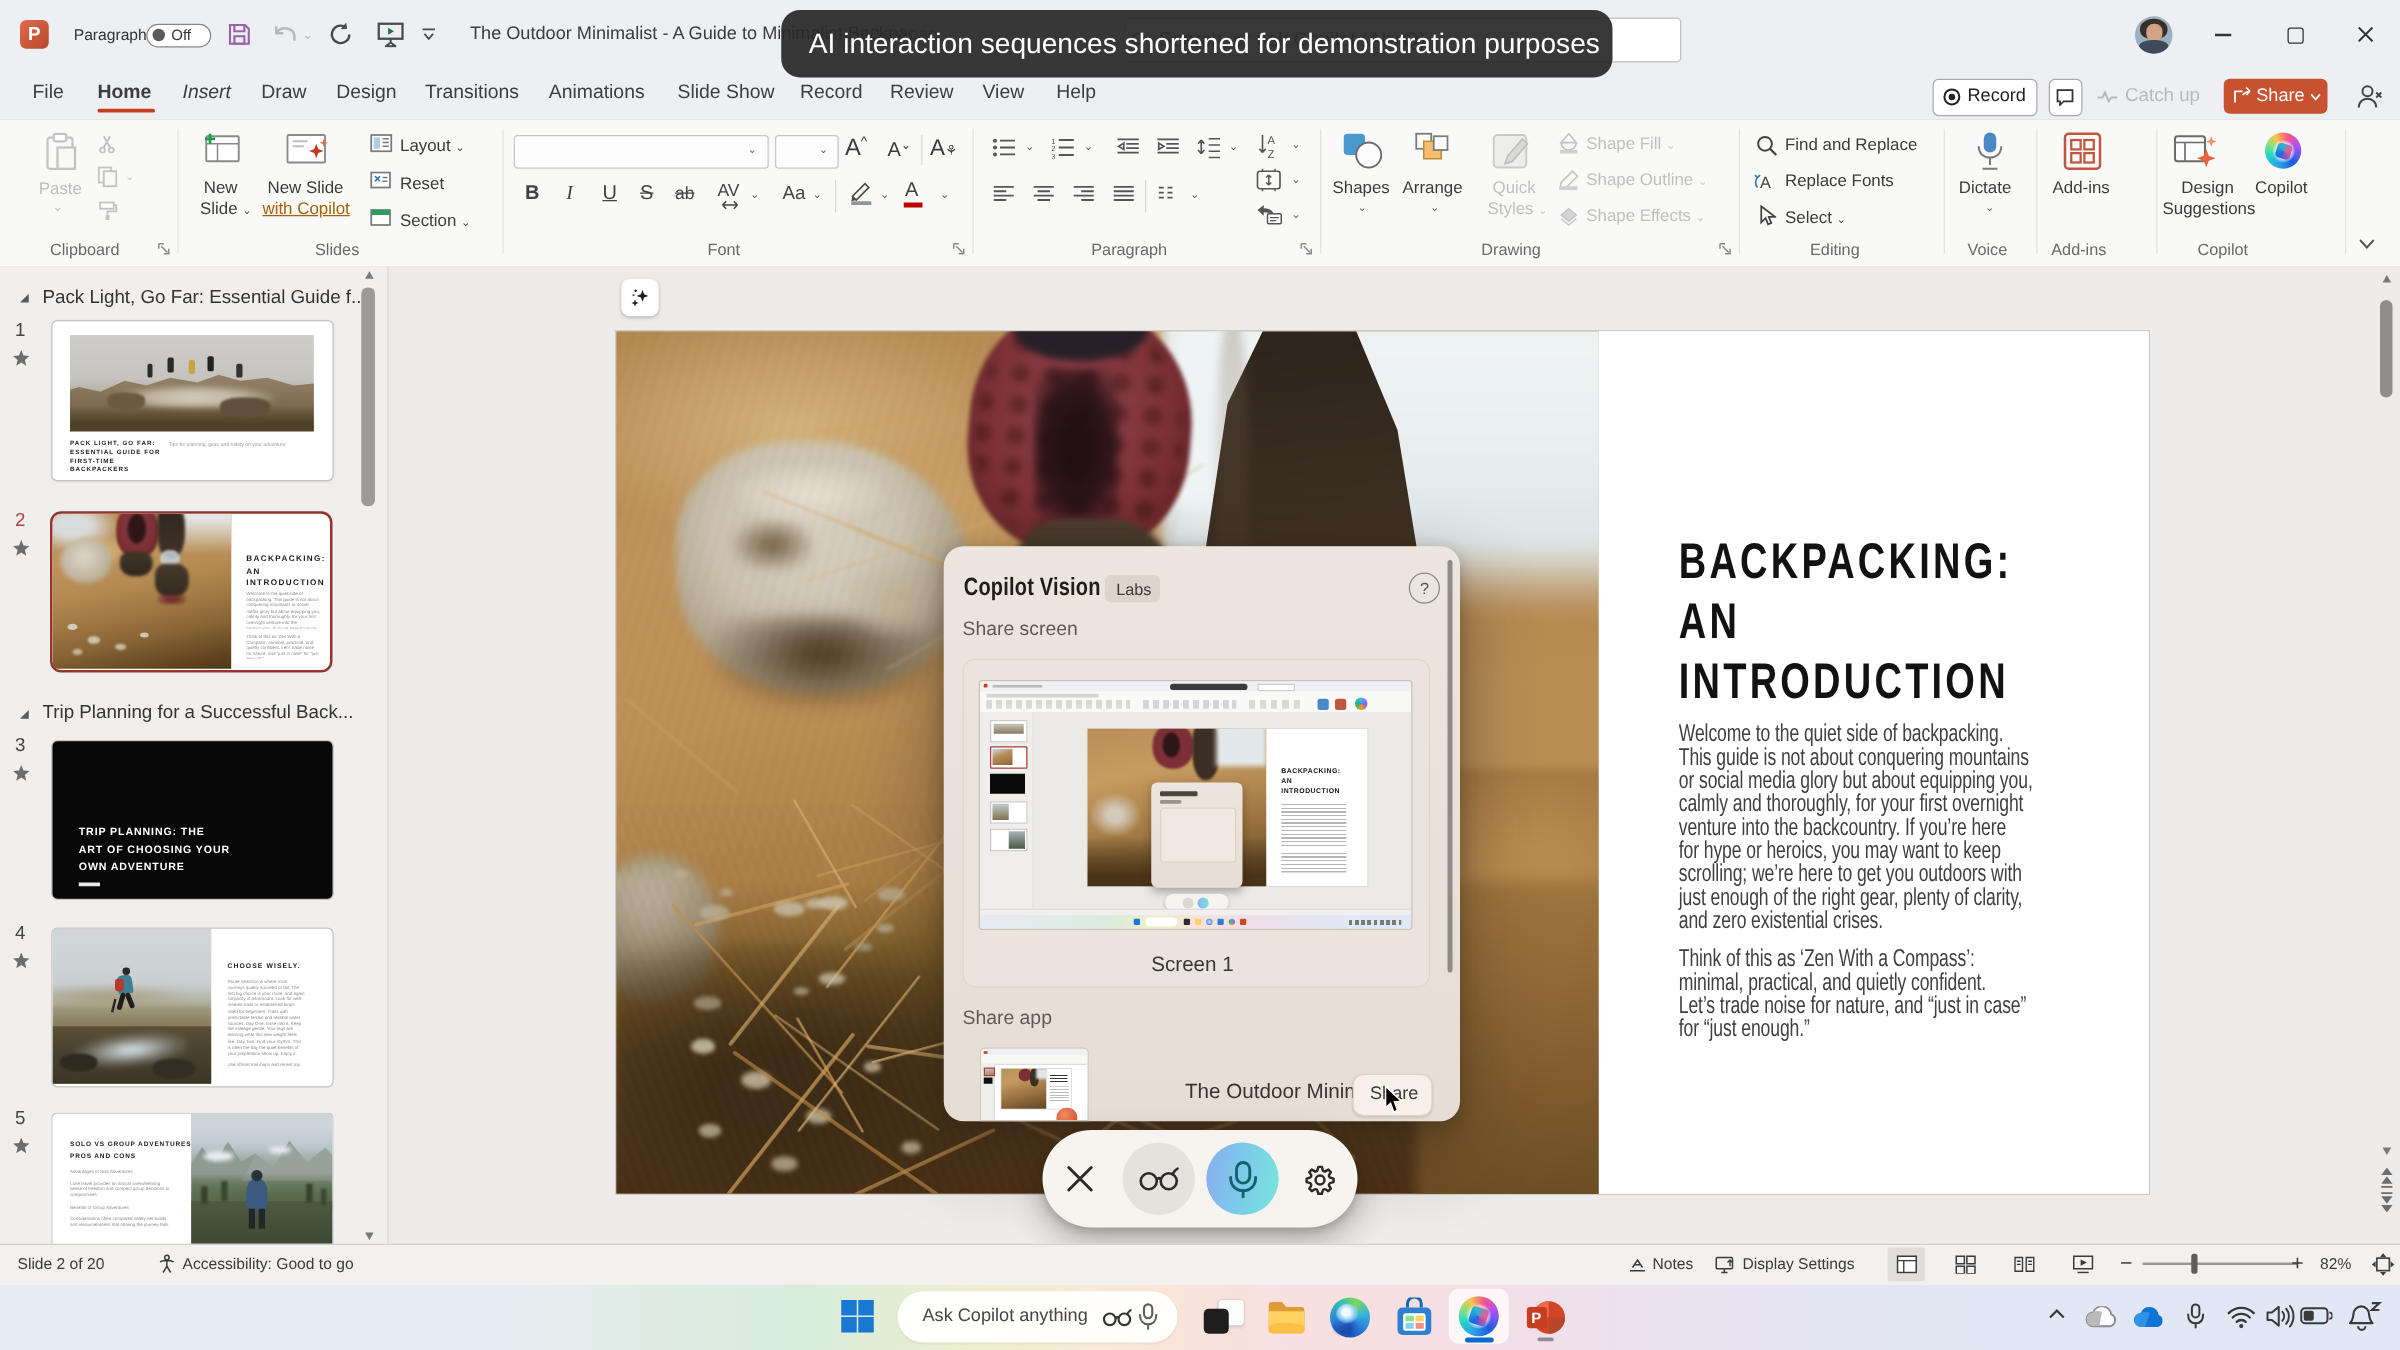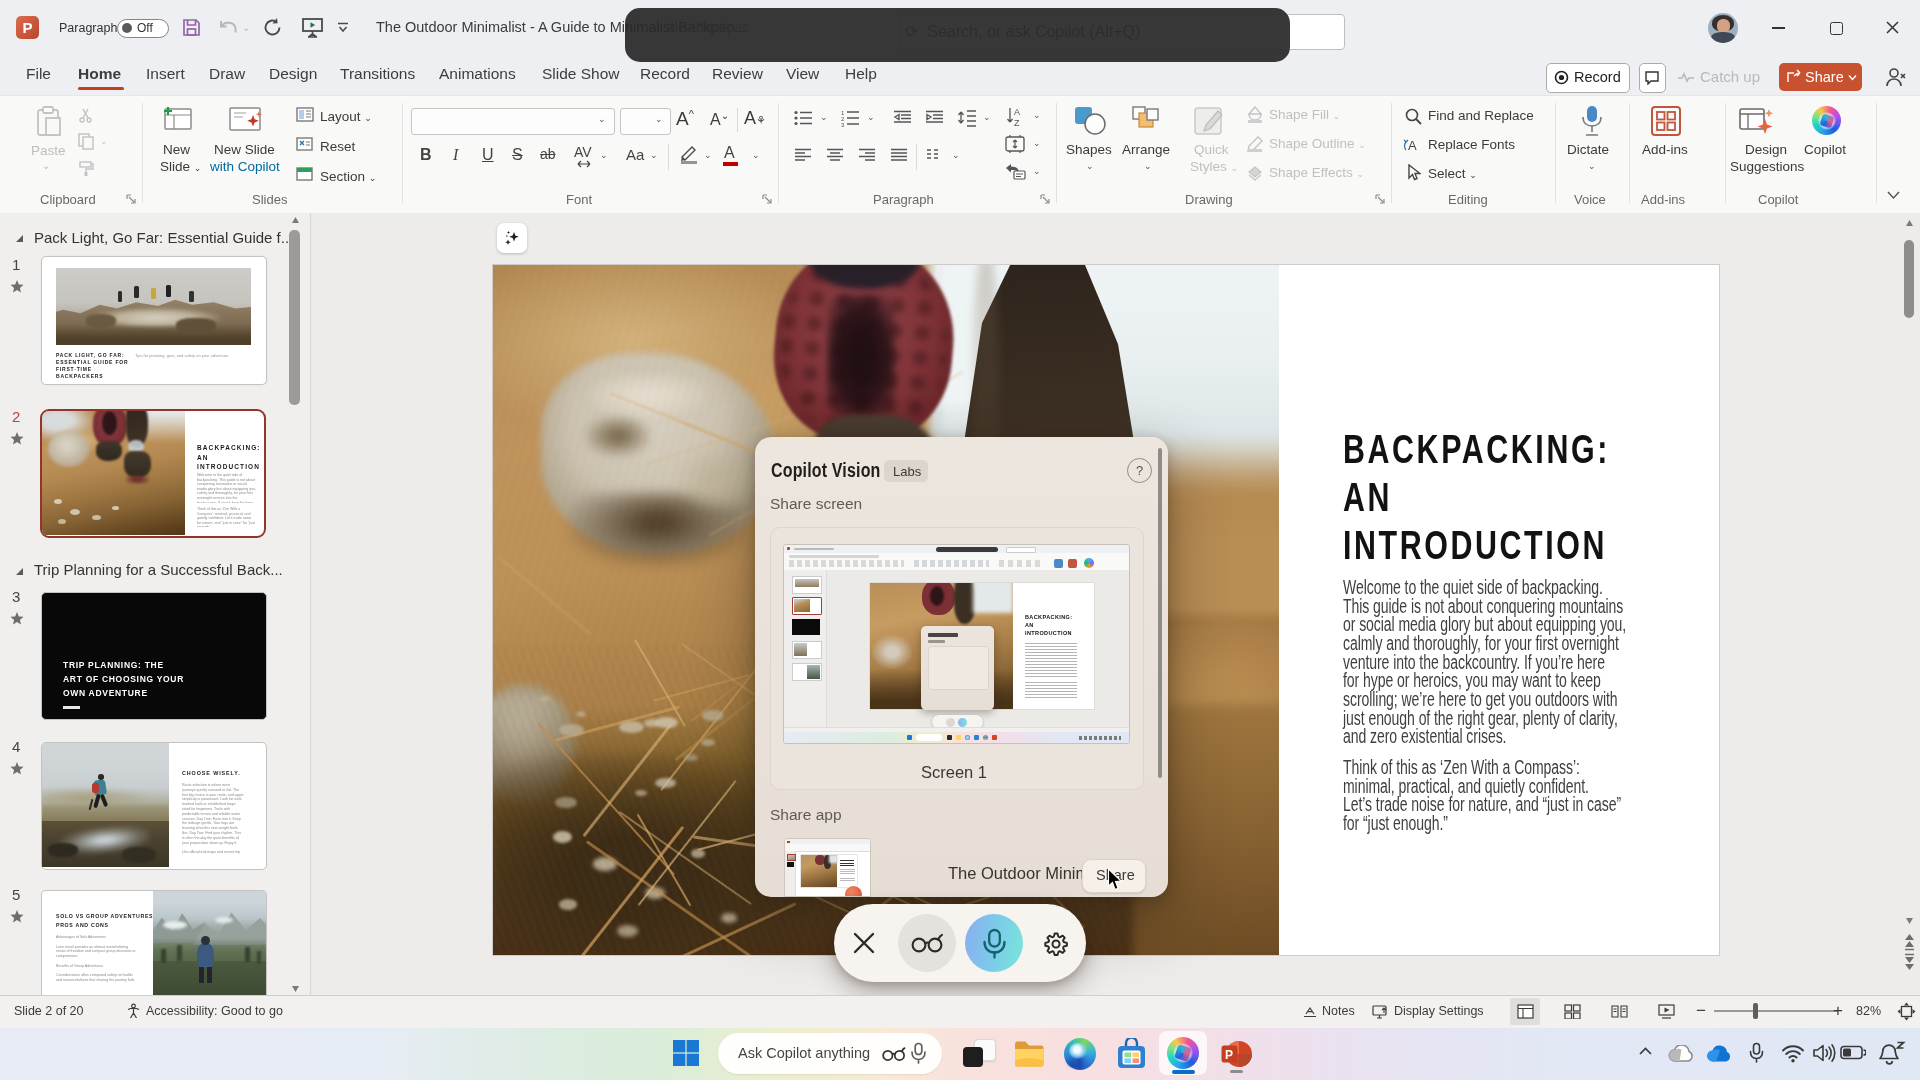--- a/index.html
+++ b/index.html
@@ -62,21 +62,21 @@
 
   <div class="abs" style="left:1772px;top:27px;width:13px;height:1.6px;background:#333;"></div>
   <div class="abs" style="left:1830px;top:22px;width:11px;height:11px;border:1.6px solid #333;border-radius:2.5px;"></div>
   <svg class="abs" style="left:1886px;top:21px;" width="13" height="13" viewBox="0 0 13 13">
       <path d="M1 1 L12 12 M12 1 L1 12" stroke="#333" stroke-width="1.5"></path>
     </svg>
 
   <div class="txt" style="left:26px;top:65px;font-size:15.5px;color:#3d3d3d;">File</div>
   <div class="txt" style="left:78px;top:65px;font-size:15.5px;color:#3d3d3d;font-weight:bold;">Home</div>
   <div class="abs" style="left:78px;top:87px;width:46px;height:3px;background:#c43e1c;border-radius:2px;"></div>
-  <div class="txt" style="left:146px;top:65px;font-size:15.5px;color:#3d3d3d;">Insert</div>
+  <div class="txt" style="left:146px;top:65px;font-size:15.5px;color:#3d3d3d;font-style:italic;">Insert</div>
   <div class="txt" style="left:209px;top:65px;font-size:15.5px;color:#3d3d3d;">Draw</div>
   <div class="txt" style="left:269px;top:65px;font-size:15.5px;color:#3d3d3d;">Design</div>
   <div class="txt" style="left:340px;top:65px;font-size:15.5px;color:#3d3d3d;">Transitions</div>
   <div class="txt" style="left:439px;top:65px;font-size:15.5px;color:#3d3d3d;">Animations</div>
   <div class="txt" style="left:542px;top:65px;font-size:15.5px;color:#3d3d3d;">Slide Show</div>
   <div class="txt" style="left:640px;top:65px;font-size:15.5px;color:#3d3d3d;">Record</div>
   <div class="txt" style="left:712px;top:65px;font-size:15.5px;color:#3d3d3d;">Review</div>
   <div class="txt" style="left:786px;top:65px;font-size:15.5px;color:#3d3d3d;">View</div>
   <div class="txt" style="left:845px;top:65px;font-size:15.5px;color:#3d3d3d;">Help</div>
 
@@ -160,21 +160,21 @@
       </svg>
     <div class="txt" style="left:163px;top:142px;font-size:13.5px;color:#3b3b3b;">New</div>
     <div class="txt" style="left:160px;top:159px;font-size:13.5px;color:#3b3b3b;">Slide <span style="font-size:9px;">⌄</span></div>
     <svg class="abs" style="left:228px;top:105px;" width="36" height="32" viewBox="0 0 36 32">
         <rect x="2" y="3" width="30" height="22" rx="1" fill="#fff" stroke="#8a8a8a" stroke-width="1.5"></rect>
         <path d="M6 8 h12 M6 12 h9" stroke="#c0c0c0" stroke-width="1.5"></path>
         <path d="M25 10 l1.6 4.2 4.2 1.6 -4.2 1.6 -1.6 4.2 -1.6-4.2 -4.2-1.6 4.2-1.6z" fill="#c4391f"></path>
         <path d="M31 6 l0.9 2.3 2.3 0.9 -2.3 0.9 -0.9 2.3 -0.9-2.3 -2.3-0.9 2.3-0.9z" fill="#e0704f"></path>
       </svg>
     <div class="txt" style="left:214px;top:142px;font-size:13.5px;color:#3b3b3b;">New Slide</div>
-    <div class="txt" style="left:210px;top:159px;font-size:13.5px;color:#0369a1;">with Copilot</div>
+    <div class="txt" style="left:210px;top:159px;font-size:13.5px;color:#a16207;text-decoration:underline;">with Copilot</div>
     <svg class="abs" style="left:296px;top:107px;" width="19" height="16" viewBox="0 0 19 16">
         <rect x="1" y="1" width="16" height="13" fill="#fff" stroke="#7a7a7a" stroke-width="1.4"></rect>
         <rect x="3" y="3" width="5" height="9" fill="#b5cce8"></rect>
         <path d="M10 4 h5 M10 7 h5 M10 10 h5" stroke="#7a7a7a" stroke-width="1.2"></path>
       </svg>
     <div class="txt" style="left:320px;top:109px;font-size:13.5px;color:#3b3b3b;">Layout <span style="font-size:9px;">⌄</span></div>
     <svg class="abs" style="left:296px;top:137px;" width="18" height="16" viewBox="0 0 18 16">
         <rect x="1" y="1" width="15" height="12" fill="#fff" stroke="#7a7a7a" stroke-width="1.4"></rect>
         <path d="M4 4 l4 4 M8 4 l-4 4" stroke="#2e75b6" stroke-width="1.4"></path>
         <path d="M10 5 h4 M10 8 h4" stroke="#7a7a7a" stroke-width="1.1"></path>
@@ -952,14 +952,15 @@
       </svg>
     <svg class="abs" style="left:1878px;top:1041px;" width="28" height="25" viewBox="0 0 28 25">
         <path d="M2 17.5 c2-2 2.5-4.5 2.8-7.2 a6.2 6.2 0 0 1 12.4 0 c0.3 2.7 0.8 5.2 2.8 7.2z" fill="none" stroke="#3a3a3a" stroke-width="1.7" stroke-linejoin="round"></path>
         <path d="M8.5 20 a2.9 2.9 0 0 0 5.8 0" fill="none" stroke="#3a3a3a" stroke-width="1.7"></path>
         <path d="M19.5 1.5 h6 l-6 5.5 h6" fill="none" stroke="#3a3a3a" stroke-width="1.7"></path>
       </svg>
   </div>
 
   <div class="txt" style="left:667px;top:19px;font-size:14px;color:#8b8b8b;">alist Backpac</div>
   <div class="abs" style="left:625px;top:8px;width:665px;height:54px;background:rgba(41,41,41,0.93);border-radius:15px;"></div>
+  <div class="txt" style="left:647px;top:22px;font-size:22.5px;color:#fff;letter-spacing:0px;">AI interaction sequences shortened for demonstration purposes</div>
 
 </div>
 
 </body></html>

